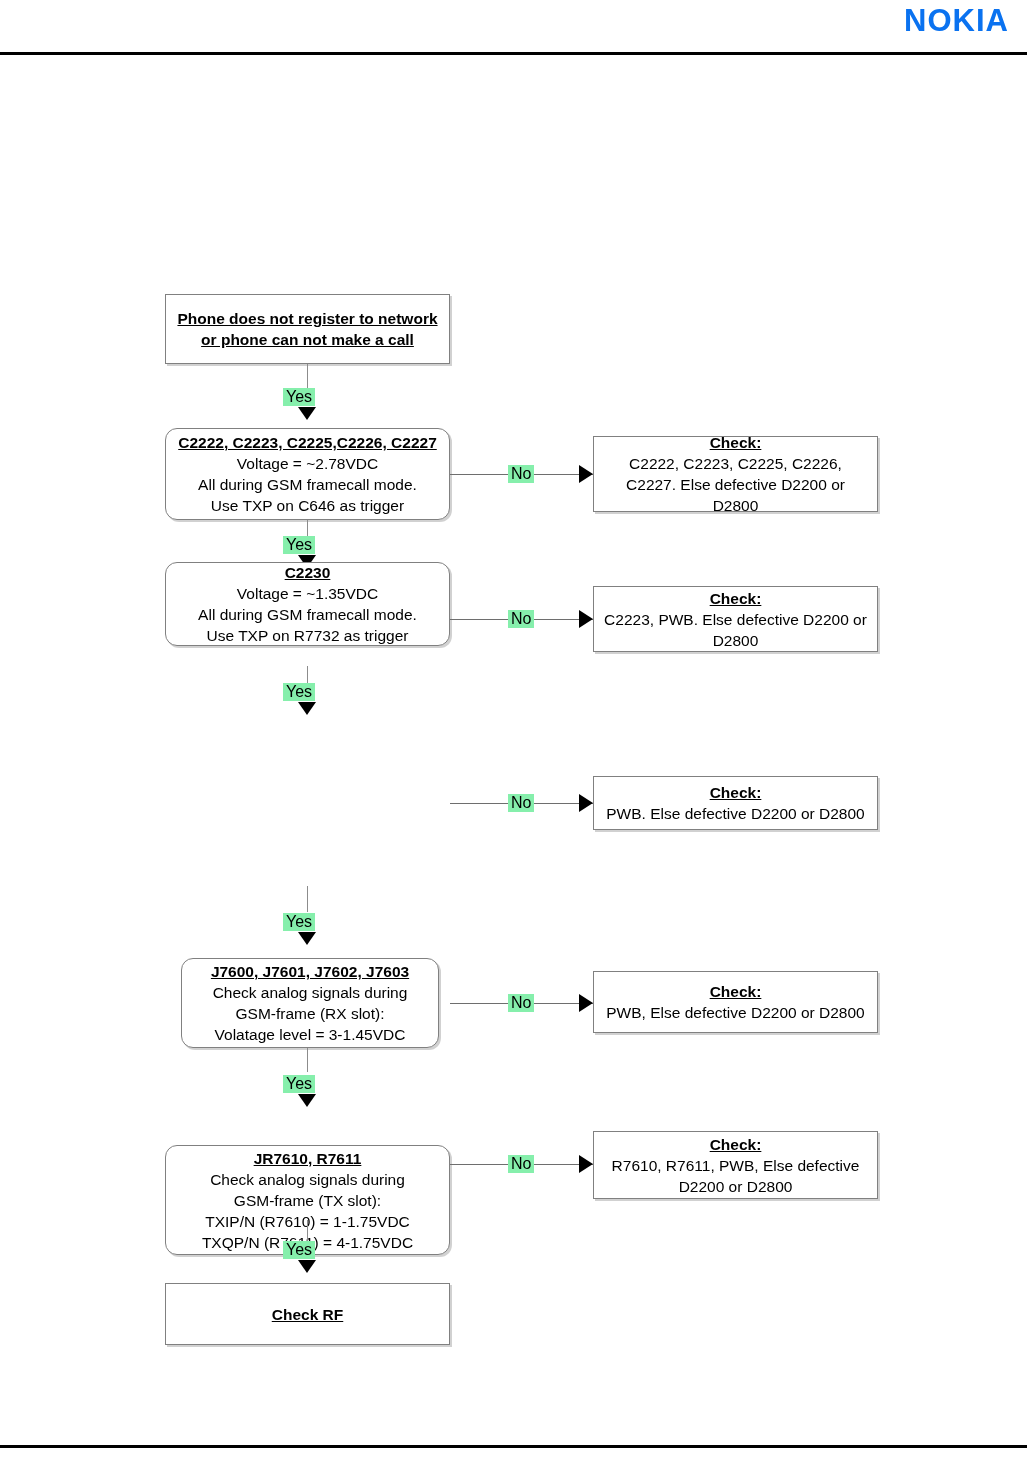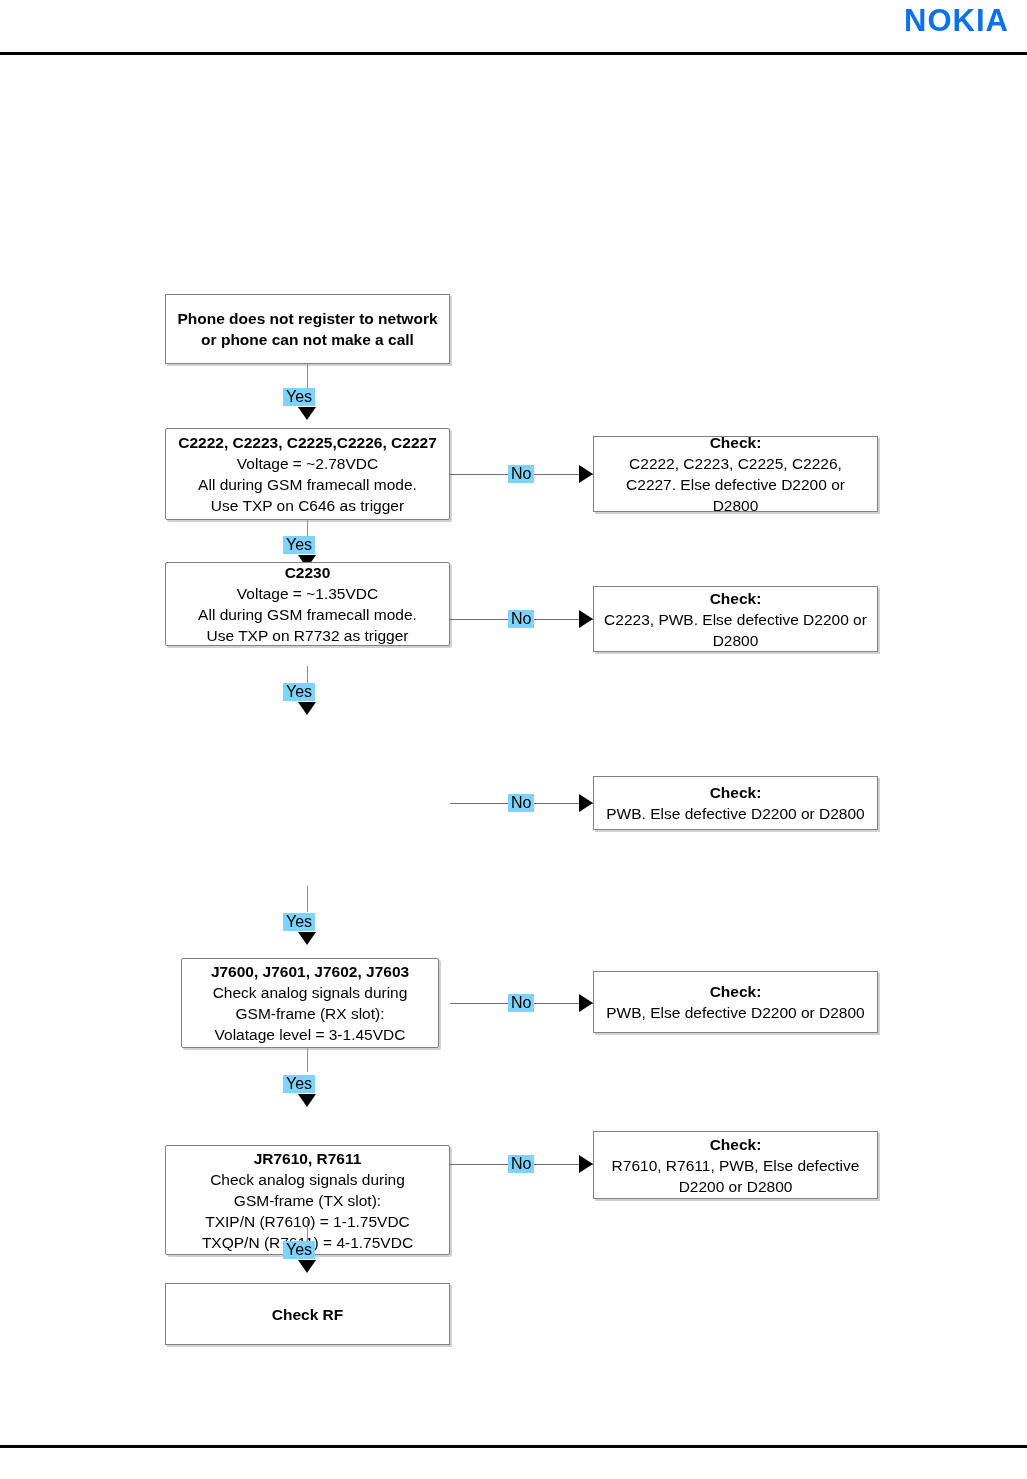--- a/index.html
+++ b/index.html
@@ -63,24 +63,25 @@
     display: flex;
     flex-direction: column;
     align-items: center;
     justify-content: center;
     text-align: center;
     font-size: 15.5px;
     line-height: 21px;
     padding: 2px 6px;
   }
   .node.rounded {
-    border-radius: 2px;
+    border-radius: 12px;
   }
   .node .line-bold {
     font-weight: bold;
+    text-decoration: underline;
   }
   .node .line {
     white-space: nowrap;
   }
 
   
   .node.plain { border-radius: 0; }
 
   
   .vline {
@@ -106,21 +107,21 @@
     width: 0;
     height: 0;
     border-top: 9px solid transparent;
     border-bottom: 9px solid transparent;
     border-left: 14px solid #000000;
   }
   .edge-label {
     position: absolute;
     font-size: 16px;
     line-height: 18px;
-    background: #7dd3fc;
+    background: #86efac;
     padding: 0 3px;
     white-space: nowrap;
   }
 </style>
 </head>
 <body>
 
 <div class="nokia-logo">NOKIA</div>
 <div class="header-rule"></div>
 <div class="footer-rule"></div>

